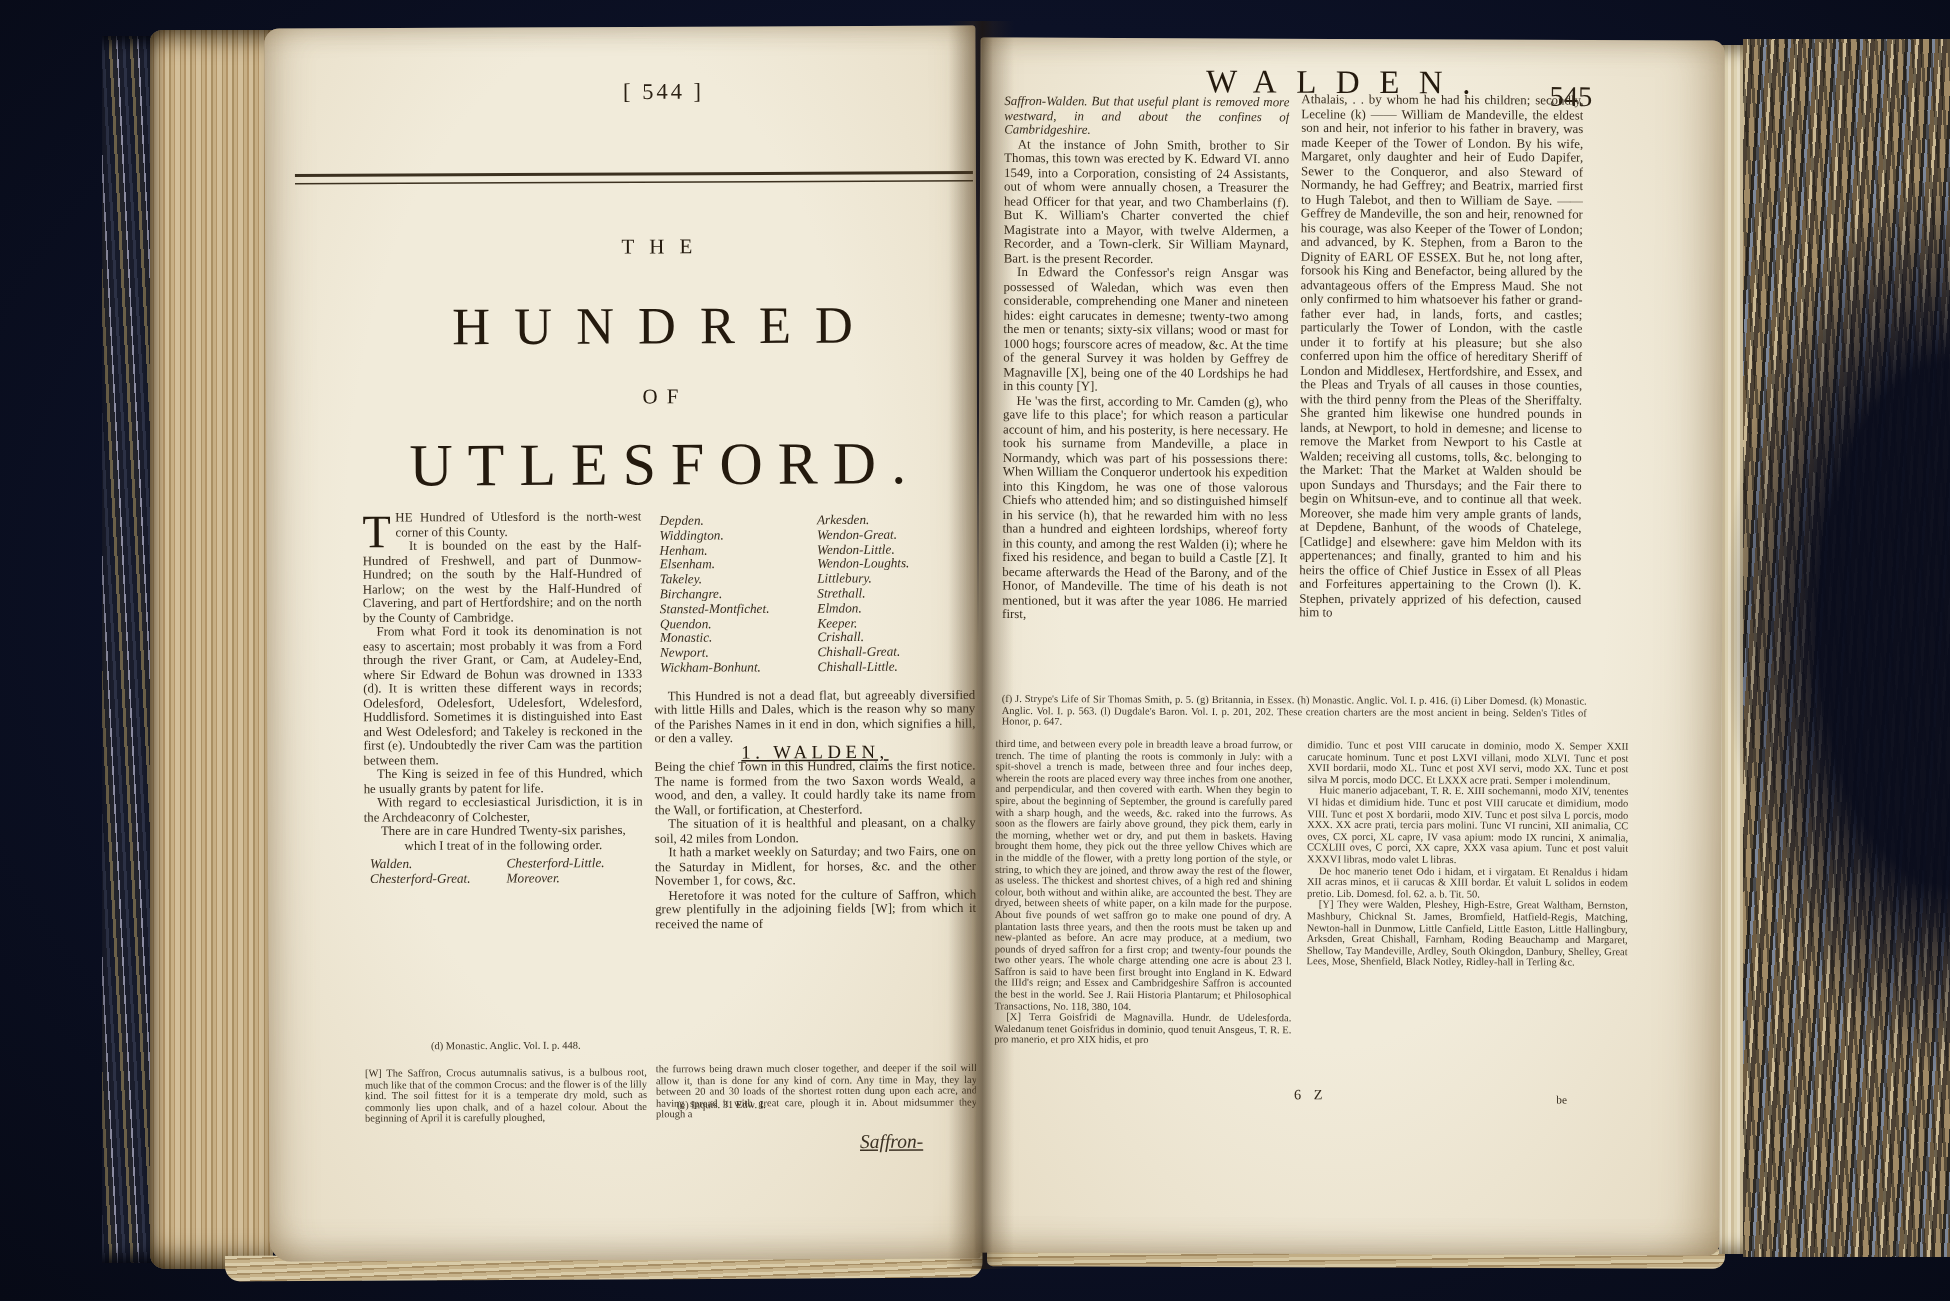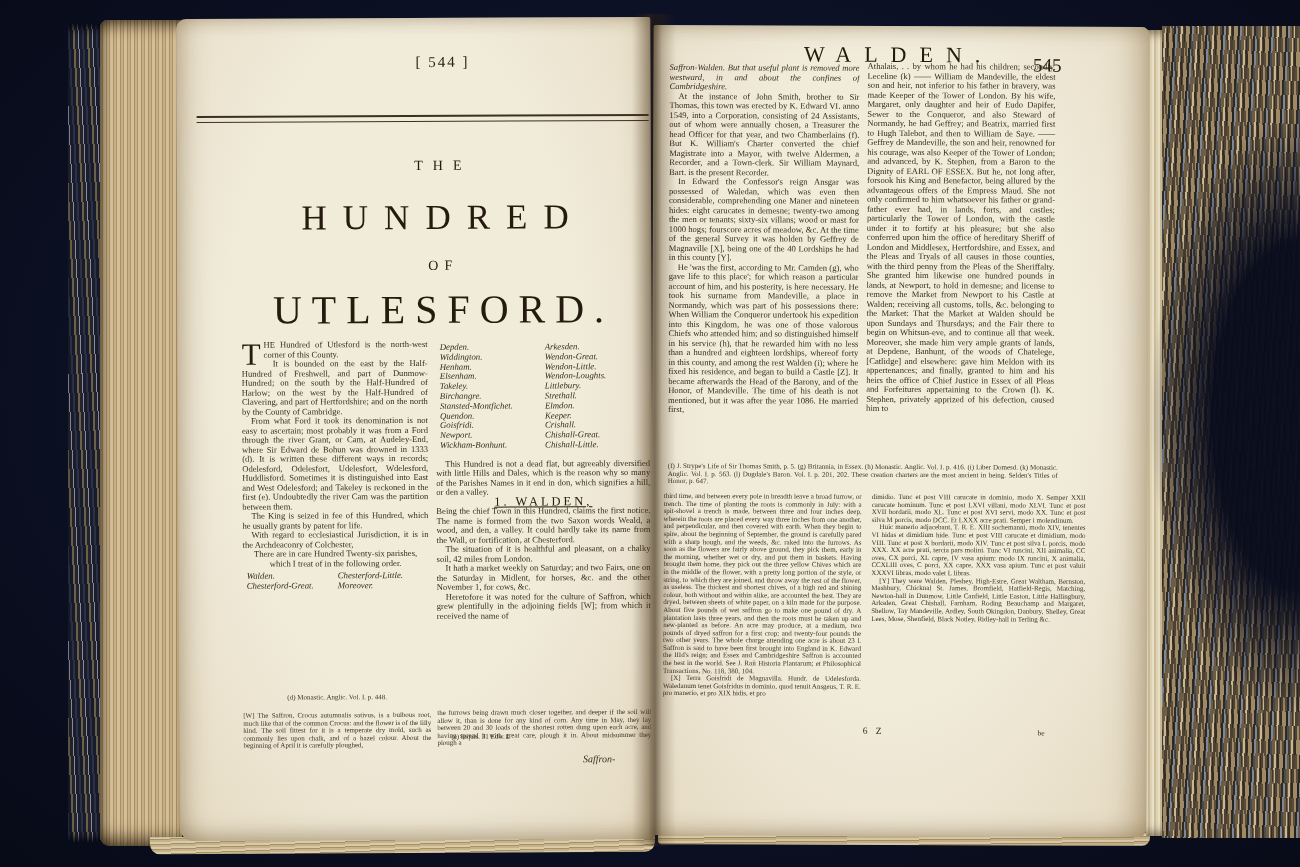--- a/index.html
+++ b/index.html
@@ -71,21 +71,21 @@
   .plist .pc div{white-space:nowrap;}
   .heading-walden{text-align:center;text-indent:0 !important;font-size:12.5px;letter-spacing:3px;margin:10px 0 5px;color:#241a0e;text-decoration:underline;}
   
   .fn{position:absolute;font-size:7px;line-height:7.6px;text-align:justify;color:#3c3224;overflow:hidden;}
   .fn p{margin:0;text-indent:8px;}
   .fn p.noind{text-indent:0;}
   .fnL-d{left:64px;top:676px;width:188px;text-align:center;}
   .fnL-w{left:64px;top:694px;width:188px;height:54px;}
   .fnL-e{left:272px;top:716px;width:180px;text-align:left;}
   .fnL-cont{left:258px;top:692px;width:214px;height:46px;}
-  .catchL{position:absolute;right:38px;top:736px;font-size:10px;font-style:italic;color:#3c3224;}
+  .catchL{position:absolute;right:38px;top:736px;font-size:13px;font-style:italic;color:#3c3224;text-decoration:underline;}
   
   .headR{position:absolute;left:45px;top:16px;width:400px;text-align:center;font-size:22px;letter-spacing:13px;color:#241a0e;white-space:nowrap;}
   .numR{position:absolute;right:88px;top:28px;font-size:19px;color:#2b2114;}
   .fnRefs{left:16px;top:438px;width:390px;height:26px;}
   .fnR1{left:12px;top:468px;width:198px;height:258px;}
   .fnR2{left:220px;top:468px;width:214px;height:250px;}
   .sig{position:absolute;left:212px;top:700px;font-size:9.5px;letter-spacing:3px;color:#33291c;}
   .catchR{position:absolute;right:102px;top:702px;font-size:7.5px;color:#33291c;}
   .it{font-style:italic;}
 </style>
@@ -135,21 +135,21 @@
       <div class="plist">
         <div class="pc">
           <div>Depden.</div>
           <div>Widdington.</div>
           <div>Henham.</div>
           <div>Elsenham.</div>
           <div>Takeley.</div>
           <div>Birchangre.</div>
           <div>Stansted-Montfichet.</div>
           <div>Quendon.</div>
-          <div>Goisfridi.</div>
+          <div>Monastic.</div>
           <div>Newport.</div>
           <div>Wickham-Bonhunt.</div>
         </div>
         <div class="pc">
           <div>Arkesden.</div>
           <div>Wendon-Great.</div>
           <div>Wendon-Little.</div>
           <div>Wendon-Loughts.</div>
           <div>Littlebury.</div>
           <div>Strethall.</div>
@@ -193,20 +193,21 @@
     <div class="fn fnRefs">(f) J. Strype's Life of Sir Thomas Smith, p. 5.   (g) Britannia, in Essex.   (h) Monastic. Anglic. Vol. I. p. 416.   (i) Liber Domesd.   (k) Monastic. Anglic. Vol. I. p. 563.   (l) Dugdale's Baron. Vol. I. p. 201, 202. These creation charters are the most ancient in being. Selden's Titles of Honor, p. 647.</div>
 
     <div class="fn fnR1">
       <p class="noind">third time, and between every pole in breadth leave a broad furrow, or trench. The time of planting the roots is commonly in July: with a spit-shovel a trench is made, between three and four inches deep, wherein the roots are placed every way three inches from one another, and perpendicular, and then covered with earth. When they begin to spire, about the beginning of September, the ground is carefully pared with a sharp hough, and the weeds, &amp;c. raked into the furrows. As soon as the flowers are fairly above ground, they pick them, early in the morning, whether wet or dry, and put them in baskets. Having brought them home, they pick out the three yellow Chives which are in the middle of the flower, with a pretty long portion of the style, or string, to which they are joined, and throw away the rest of the flower, as useless. The thickest and shortest chives, of a high red and shining colour, both without and within alike, are accounted the best. They are dryed, between sheets of white paper, on a kiln made for the purpose. About five pounds of wet saffron go to make one pound of dry. A plantation lasts three years, and then the roots must be taken up and new-planted as before. An acre may produce, at a medium, two pounds of dryed saffron for a first crop; and twenty-four pounds the two other years. The whole charge attending one acre is about 23 l. Saffron is said to have been first brought into England in K. Edward the IIId's reign; and Essex and Cambridgeshire Saffron is accounted the best in the world. See J. Raii Historia Plantarum; et Philosophical Transactions, No. 118, 380, 104.</p>
       <p>[X] Terra Goisfridi de Magnavilla. Hundr. de Udelesforda. Waledanum tenet Goisfridus in dominio, quod tenuit Ansgeus, T. R. E. pro manerio, et pro XIX hidis, et pro</p>
     </div>
 
     <div class="fn fnR2">
       <p class="noind">dimidio. Tunc et post VIII carucate in dominio, modo X. Semper XXII carucate hominum. Tunc et post LXVI villani, modo XLVI. Tunc et post XVII bordarii, modo XL. Tunc et post XVI servi, modo XX. Tunc et post silva M porcis, modo DCC. Et LXXX acre prati. Semper i molendinum.</p>
       <p>Huic manerio adjacebant, T. R. E. XIII sochemanni, modo XIV, tenentes VI hidas et dimidium hide. Tunc et post VIII carucate et dimidium, modo VIII. Tunc et post X bordarii, modo XIV. Tunc et post silva L porcis, modo XXX. XX acre prati, tercia pars molini. Tunc VI runcini, XII animalia, CC oves, CX porci, XL capre, IV vasa apium: modo IX runcini, X animalia, CCXLIII oves, C porci, XX capre, XXX vasa apium. Tunc et post valuit XXXVI libras, modo valet L libras.</p>
+      <p>De hoc manerio tenet Odo i hidam, et i virgatam. Et Renaldus i hidam XII acras minos, et ii carucas &amp; XIII bordar. Et valuit L solidos in eodem pretio. Lib. Domesd. fol. 62. a. b. Tit. 50.</p>
       <p>[Y] They were Walden, Pleshey, High-Estre, Great Waltham, Bernston, Mashbury, Chicknal St. James, Bromfield, Hatfield-Regis, Matching, Newton-hall in Dunmow, Little Canfield, Little Easton, Little Hallingbury, Arksden, Great Chishall, Farnham, Roding Beauchamp and Margaret, Shellow, Tay Mandeville, Ardley, South Okingdon, Danbury, Shelley, Great Lees, Mose, Shenfield, Black Notley, Ridley-hall in Terling &amp;c.</p>
     </div>
 
     <div class="sig">6 Z</div>
     <div class="catchR">be</div>
   </div>
 
   <div class="gutter"></div>
 </div>
 

